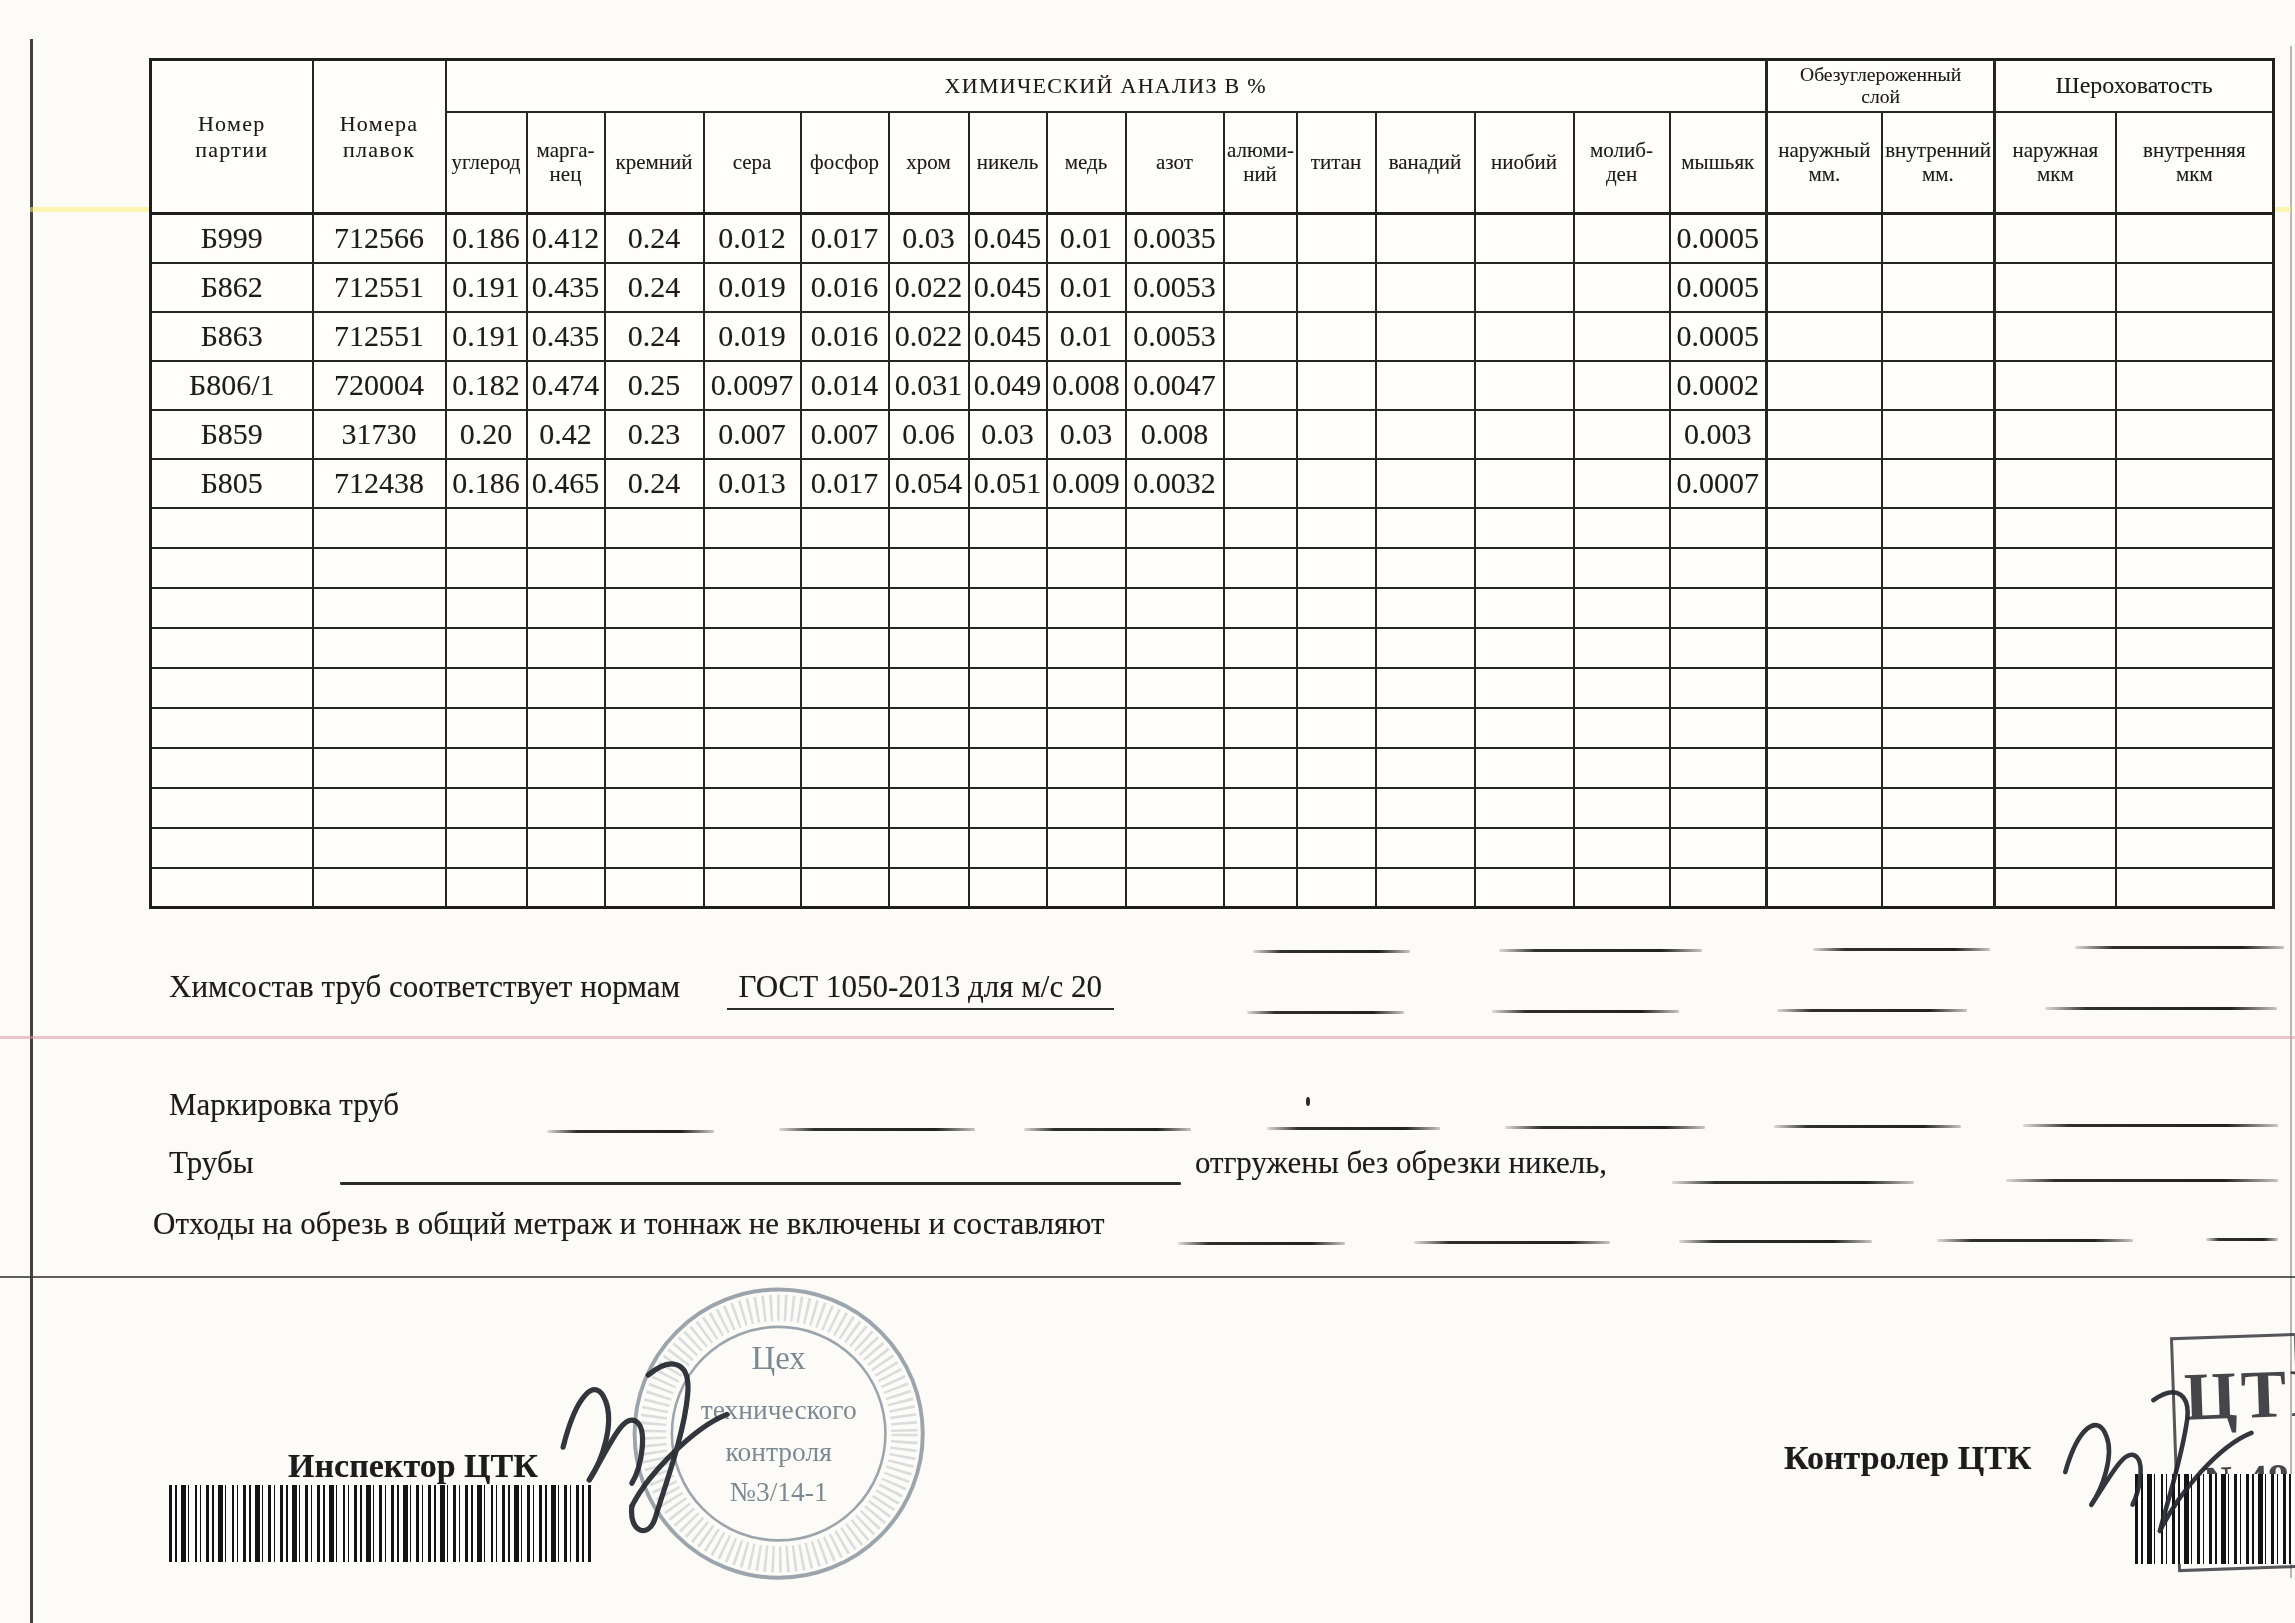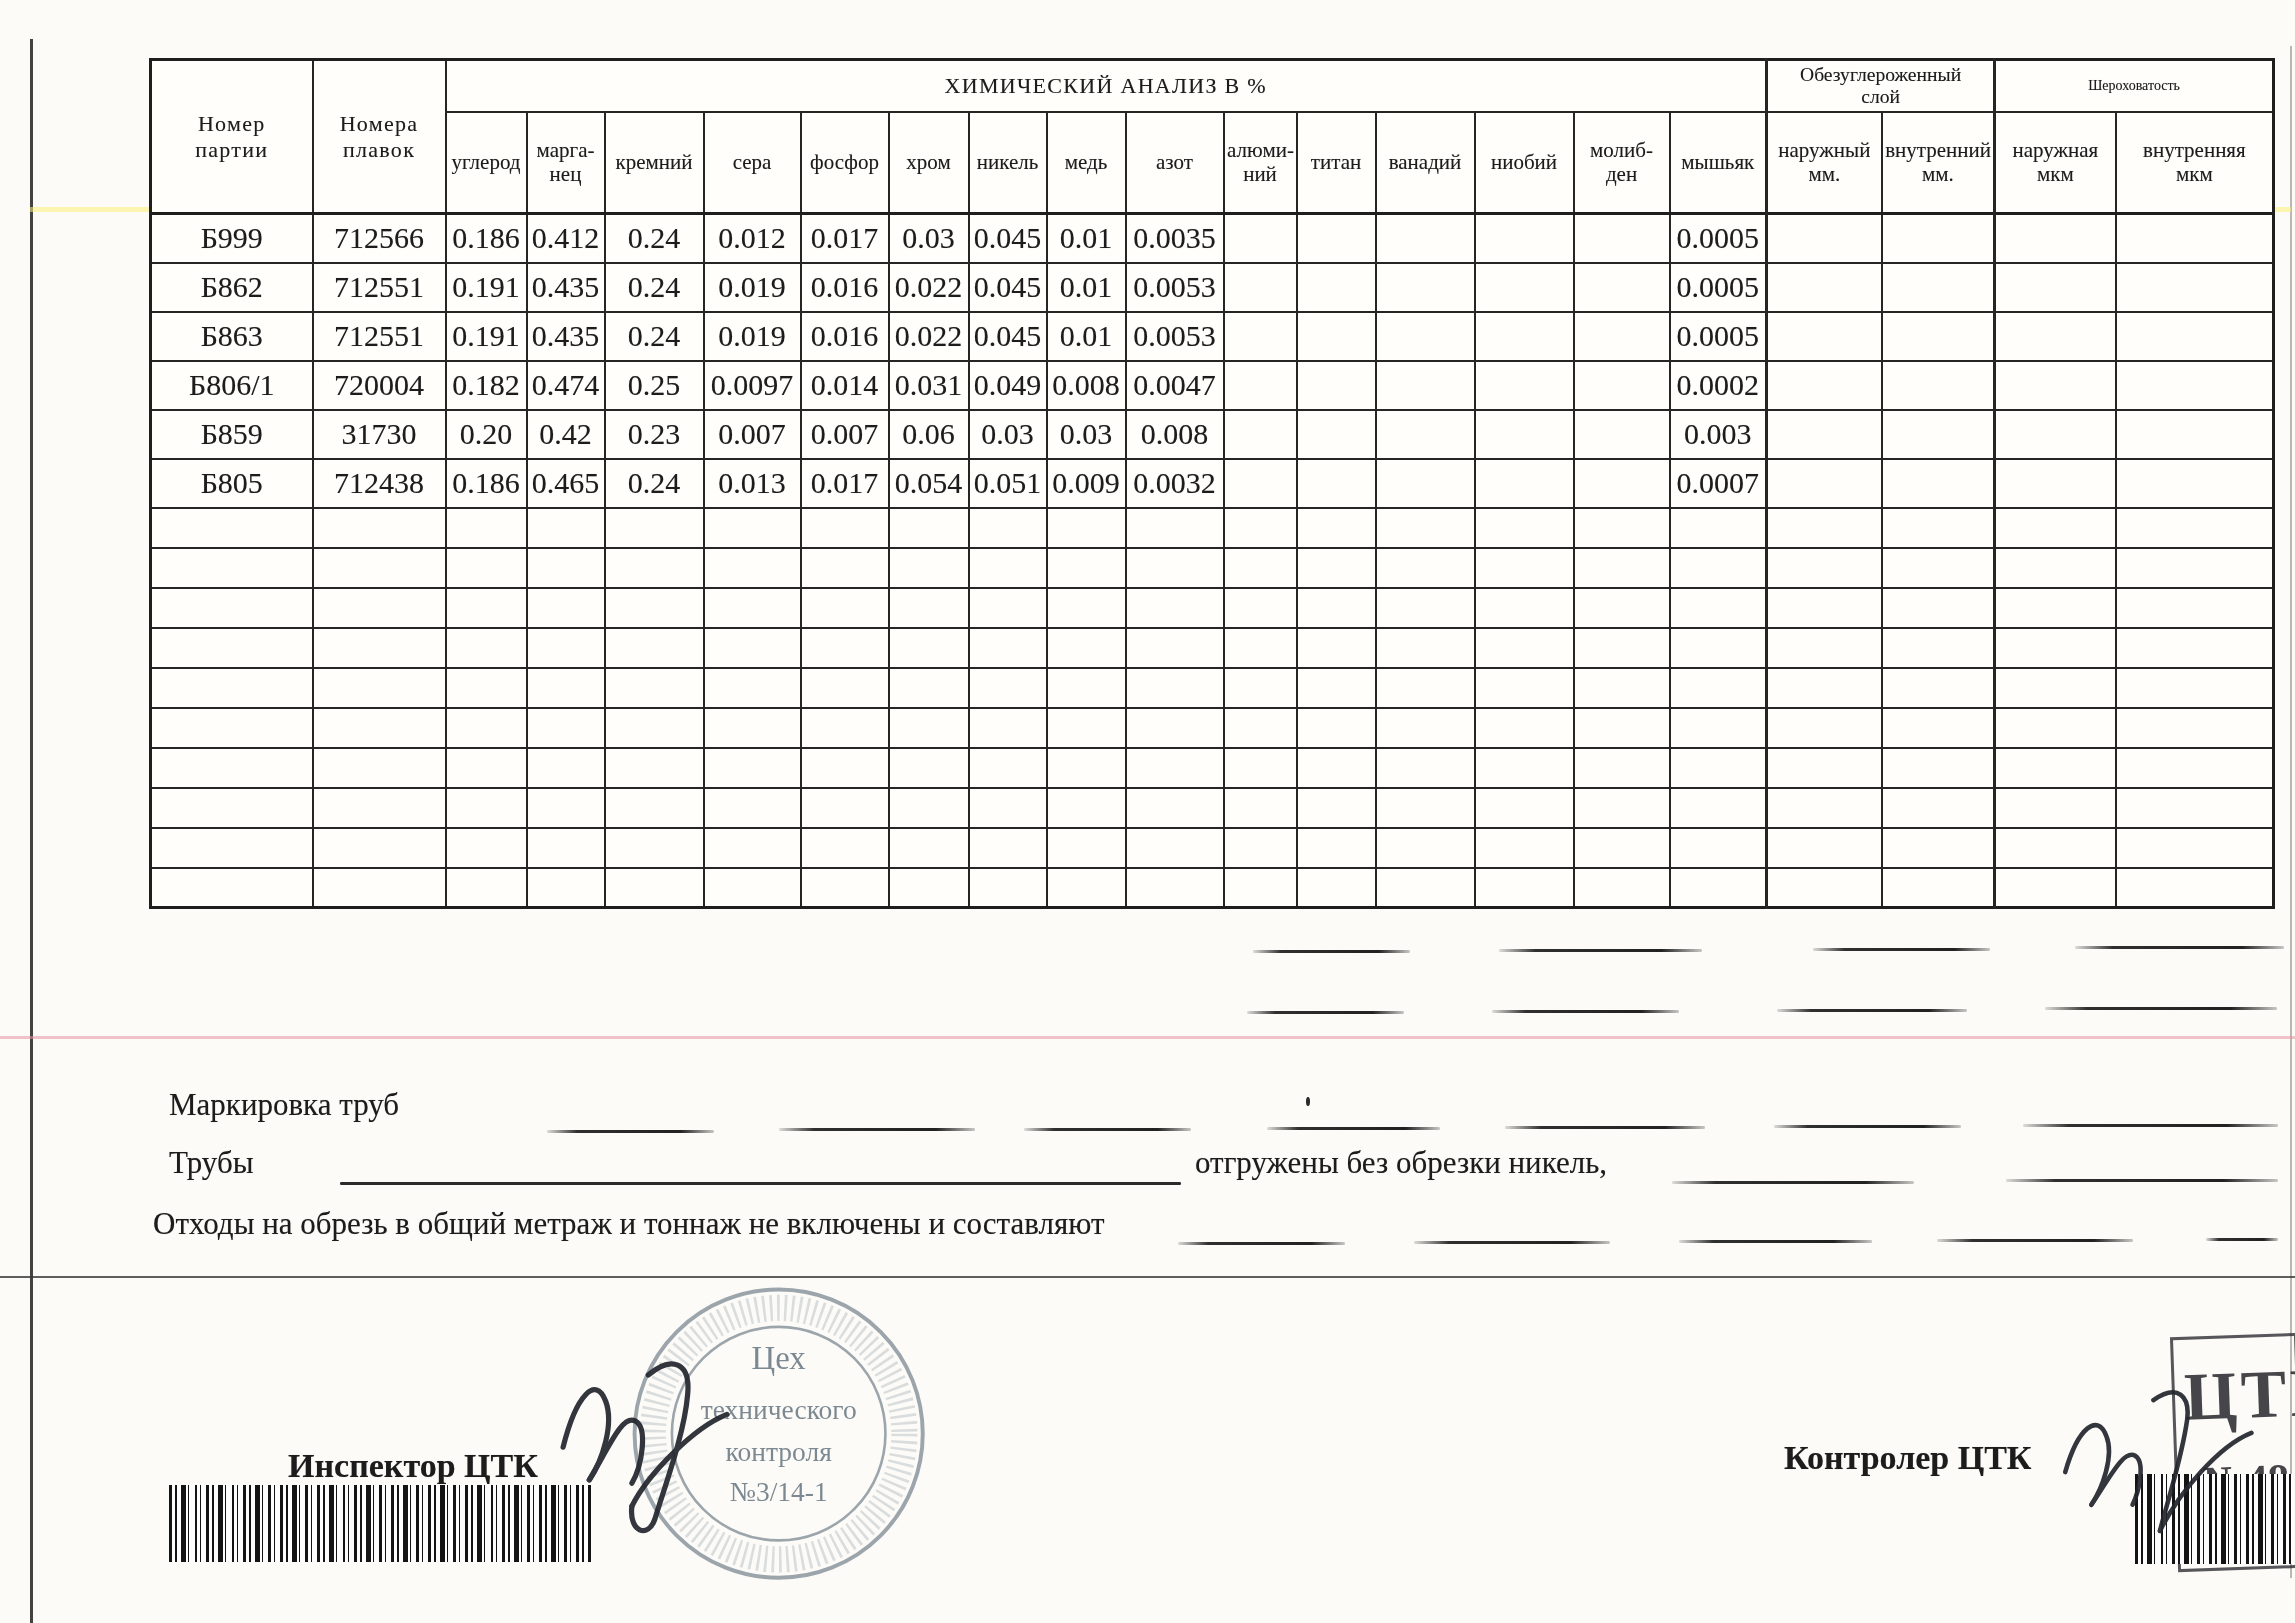--- a/index.html
+++ b/index.html
@@ -120,21 +120,21 @@
     </colgroup>
     <thead>
       <tr class="hrowA">
         <th rowspan="2" class="tallhead">Номер
 партии</th>
         <th rowspan="2" class="tallhead">Номера
 плавок</th>
         <th colspan="15">ХИМИЧЕСКИЙ АНАЛИЗ В  %</th>
         <th colspan="2" style="font-size:19.6px;letter-spacing:0;">Обезуглероженный
 слой</th>
-        <th colspan="2" style="font-size:14px;letter-spacing:0;">Шероховатость</th>
+        <th colspan="2" style="font-size:24px;letter-spacing:0;">Шероховатость</th>
       </tr>
       <tr class="hrowB">
         <th>углерод</th>
         <th>марга-
 нец</th>
         <th>кремний</th>
         <th>сера</th>
         <th>фосфор</th>
         <th>хром</th>
         <th>никель</th>
@@ -528,20 +528,24 @@
           <td></td>
         </tr>
       </tbody>
   </table>
 
   <div class="dash" style="left:1253px;top:950px;width:157px;"></div>
   <div class="dash" style="left:1499px;top:949px;width:203px;"></div>
   <div class="dash" style="left:1813px;top:948px;width:177px;"></div>
   <div class="dash" style="left:2075px;top:946px;width:209px;"></div>
 
+  <div class="note" style="left:169px;top:969px;">
+    <span>Химсостав труб соответствует нормам</span>
+    <span class="uval" style="margin-left:39px;">ГОСТ 1050-2013 для м/с 20</span>
+  </div>
   <div class="dash" style="left:1247px;top:1011px;width:157px;"></div>
   <div class="dash" style="left:1492px;top:1010px;width:187px;"></div>
   <div class="dash" style="left:1777px;top:1009px;width:190px;"></div>
   <div class="dash" style="left:2045px;top:1007px;width:232px;"></div>
 
   <div class="note" style="left:169px;top:1087px;">
     <span>Маркировка труб</span>
   </div>
   <div class="dash" style="left:547px;top:1130px;width:167px;"></div>
   <div class="dash" style="left:779px;top:1128px;width:196px;"></div>

